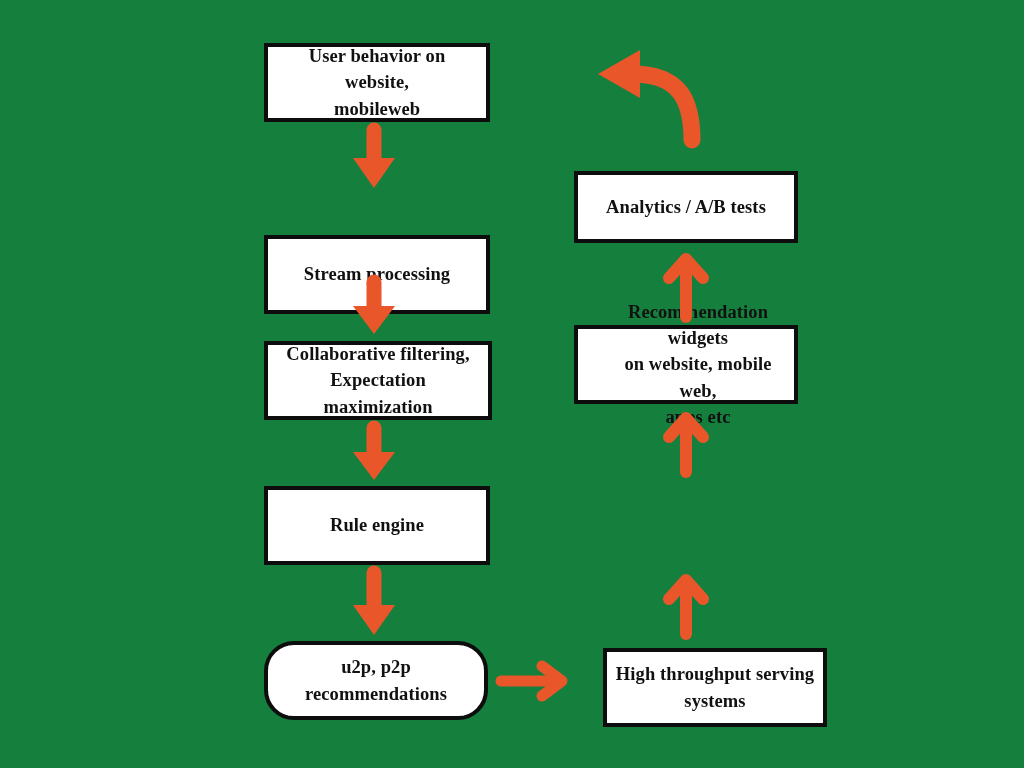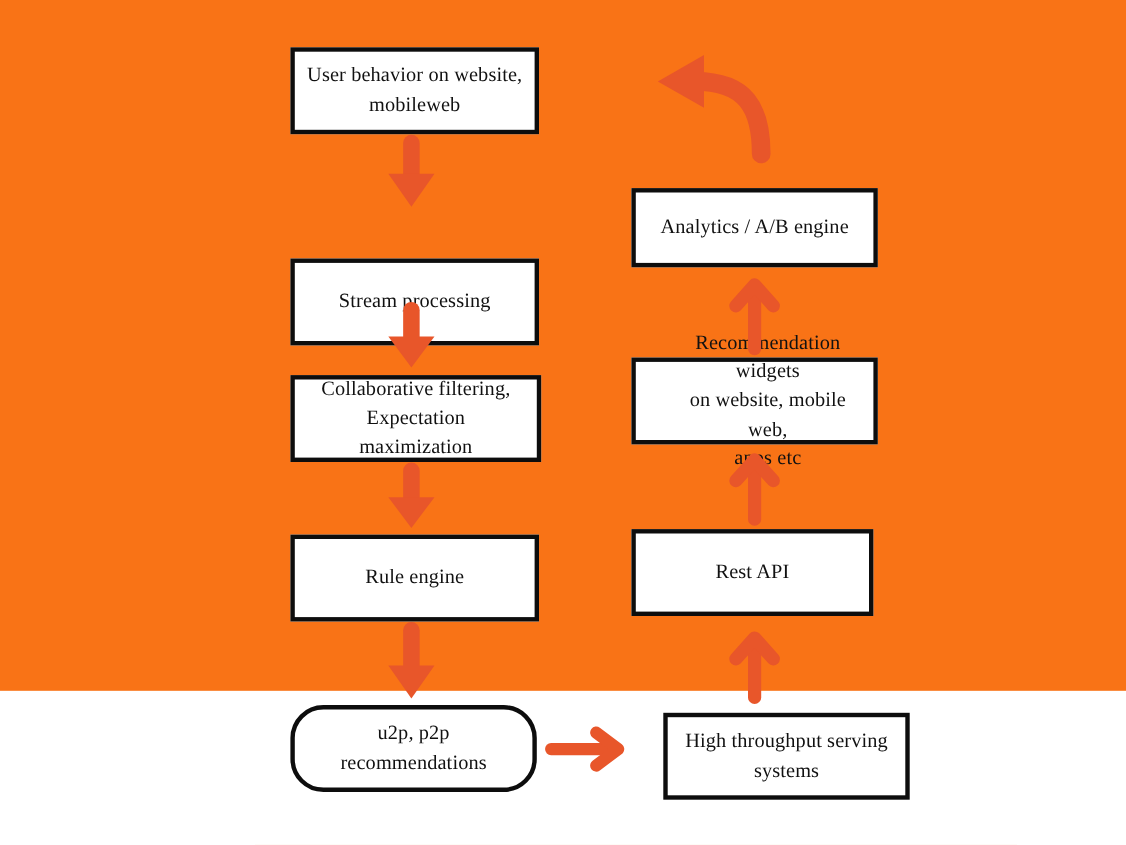--- a/index.html
+++ b/index.html
@@ -10,22 +10,23 @@
   body {
     width: 1024px;
     height: 768px;
     overflow: hidden;
     font-family: "Liberation Serif", "DejaVu Serif", serif;
   }
 
   #canvas {
     position: relative;
     width: 1024px;
-    height: 628px;
-    background: #f97316;
+    height: 768px;
+    background: #15803d;
+    font-weight: bold;
   }
 
   .node {
     position: absolute;
     box-sizing: border-box;
     border: 4px solid #0d0d0d;
     background: #ffffff;
     display: flex;
     align-items: center;
     justify-content: center;
@@ -101,32 +102,29 @@
   <div class="node n-u2p-p2p">
     <span class="node-label">u2p, p2p
 recommendations</span>
   </div>
 
   <div class="node n-high-throughput">
     <span class="node-label">High throughput serving
 systems</span>
   </div>
 
-  <div class="node n-rest-api">
-    <span class="node-label">Rest API</span>
-  </div>
 
   <div class="node n-rec-widgets">
     <span class="node-label">Recommendation widgets
 on website, mobile web,
 apps etc</span>
   </div>
 
   <div class="node n-analytics">
-    <span class="node-label">Analytics / A/B engine</span>
+    <span class="node-label">Analytics / A/B tests</span>
   </div>
 
   <div class="arrow a-down-1">
     <svg viewBox="0 0 60 62" width="60" height="62" aria-hidden="true">
       <path d="M30 2 L30 34" stroke="#e8562a" stroke-width="15" stroke-linecap="round" fill="none"></path>
       <path d="M9 30 L51 30 L30 60 Z" fill="#e8562a"></path>
     </svg>
   </div>
 
   <div class="arrow a-down-2">

